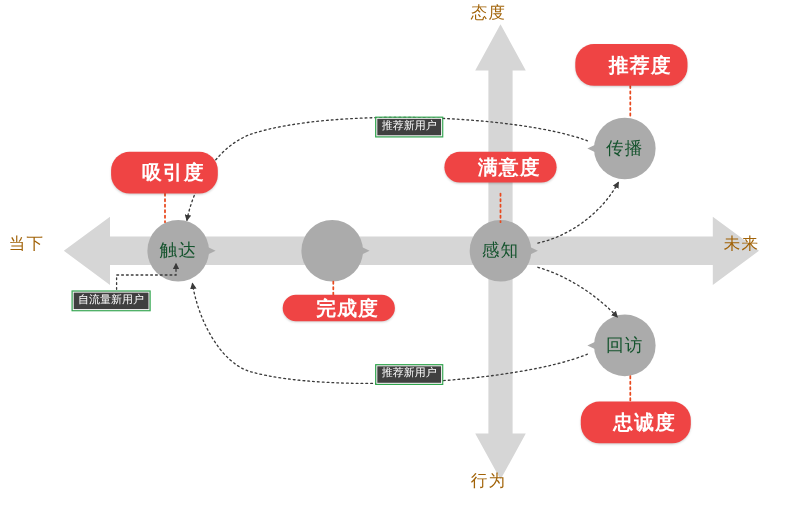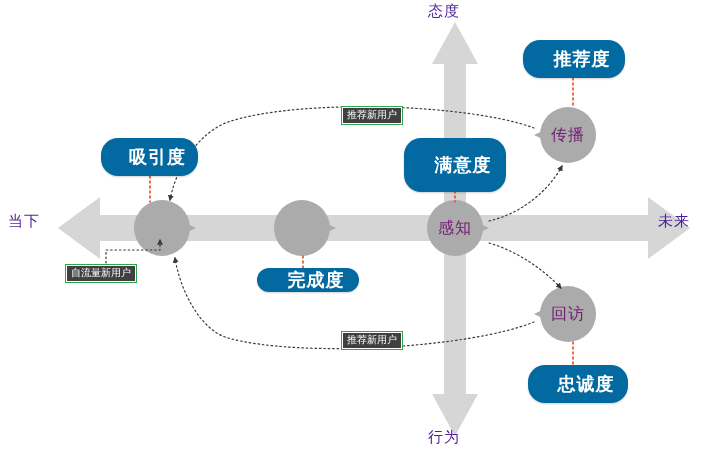--- a/index.html
+++ b/index.html
@@ -9,34 +9,34 @@
     font-family:"Liberation Sans","DejaVu Sans",sans-serif;
     overflow:hidden;
   }
   #stage{position:relative;width:720px;height:460px;}
   #svg-layer{position:absolute;left:0;top:0;width:720px;height:460px;}
 
   
   .chip{
     position:absolute;
     display:flex;align-items:center;justify-content:center;
-    background:#0369a1;
+    background:#ef4444;
     border-radius:17px;
     color:#ffffff;
     font-size:18px;
     font-weight:bold;
     letter-spacing:1px;
     box-shadow:0 1px 2px rgba(0,0,0,.18);
     box-sizing:border-box;
     padding-left:16px;
   }
   
   .node-label{
     position:absolute;
-    color:#701a75;
+    color:#14532d;
     font-size:16px;
     letter-spacing:1px;
     display:flex;align-items:center;justify-content:center;
     pointer-events:none;
     text-align:center;
   }
   
   .tag{
     position:absolute;
     background:#404040;
@@ -45,21 +45,21 @@
     color:#ffffff;
     font-size:10px;
     padding:1px 4px 2px 4px;
     white-space:nowrap;
     line-height:12px;
     box-sizing:border-box;
   }
   
   .axis-label{
     position:absolute;
-    color:#4c1d95;
+    color:#a16207;
     font-size:15px;
     letter-spacing:1px;
     white-space:nowrap;
   }
 </style>
 </head>
 <body>
 
 <div id="stage">
 
@@ -125,26 +125,27 @@
 
       <path d="M 106 263 L 106 250 L 160 250 L 160 240" marker-end="url(#arrowDark)"></path>
     </g>
   </svg>
 
   <div class="axis-label" style="left:428px;top:2px;">态度</div>
   <div class="axis-label" style="left:428px;top:428px;">行为</div>
   <div class="axis-label" style="left:8px;top:212px;">当下</div>
   <div class="axis-label" style="left:658px;top:212px;">未来</div>
 
+  <div class="node-label" style="left:134px;top:216px;width:56px;height:24px;">触达</div>
   <div class="node-label" style="left:427px;top:216px;width:56px;height:24px;">感知</div>
   <div class="node-label" style="left:540px;top:123px;width:56px;height:24px;">传播</div>
   <div class="node-label" style="left:540px;top:302px;width:56px;height:24px;">回访</div>
 
   <div class="chip" style="left:101px;top:138px;width:97px;height:38px;">吸引度</div>
-  <div class="chip" style="left:404px;top:138px;width:102px;height:54px;">满意度</div>
+  <div class="chip" style="left:404px;top:138px;width:102px;height:28px;">满意度</div>
   <div class="chip" style="left:523px;top:40px;width:102px;height:38px;">推荐度</div>
   <div class="chip" style="left:257px;top:268px;width:102px;height:24px;">完成度</div>
   <div class="chip" style="left:528px;top:365px;width:100px;height:38px;font-family:Liberation Mono, monospace;">忠诚度</div>
 
   <div class="tag" style="left:66px;top:265px;">自流量新用户</div>
   <div class="tag" style="left:342px;top:107px;">推荐新用户</div>
   <div class="tag" style="left:342px;top:332px;">推荐新用户</div>
 
 </div>
 

